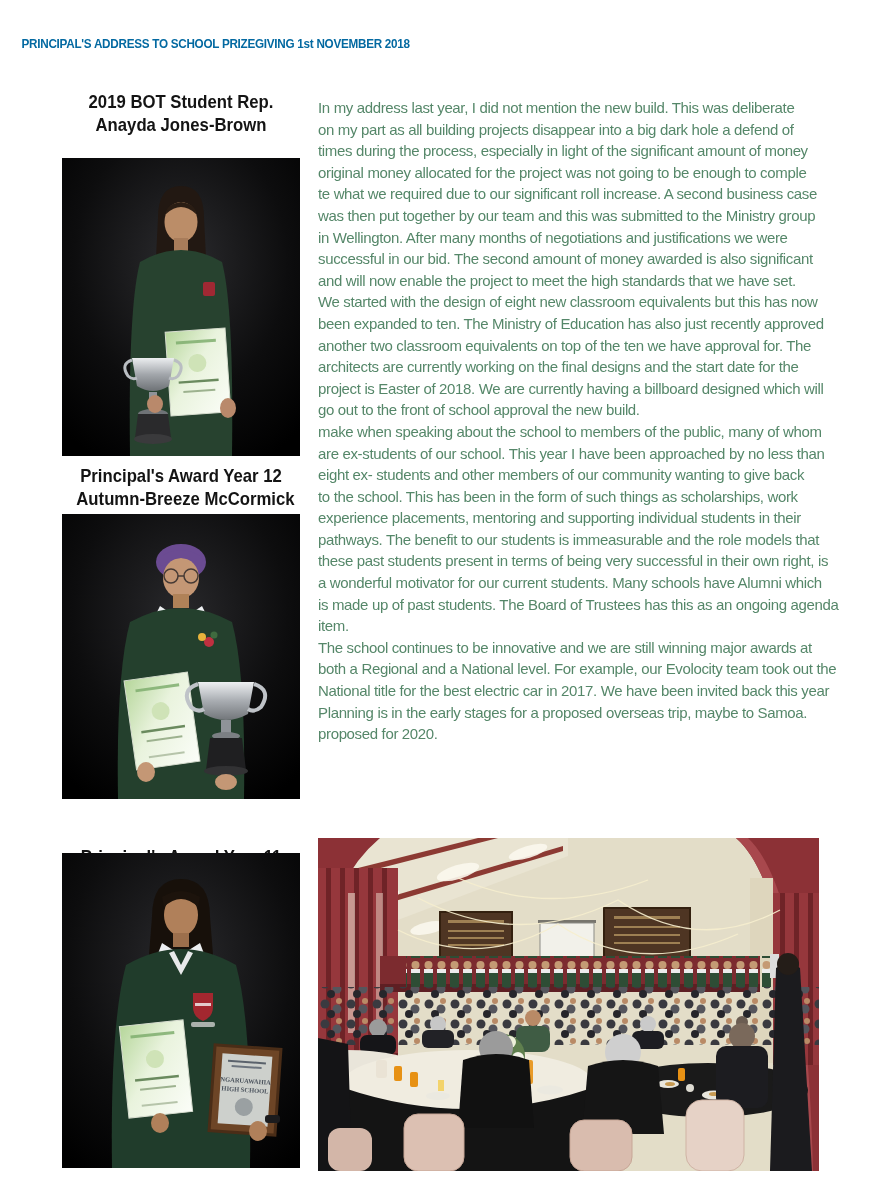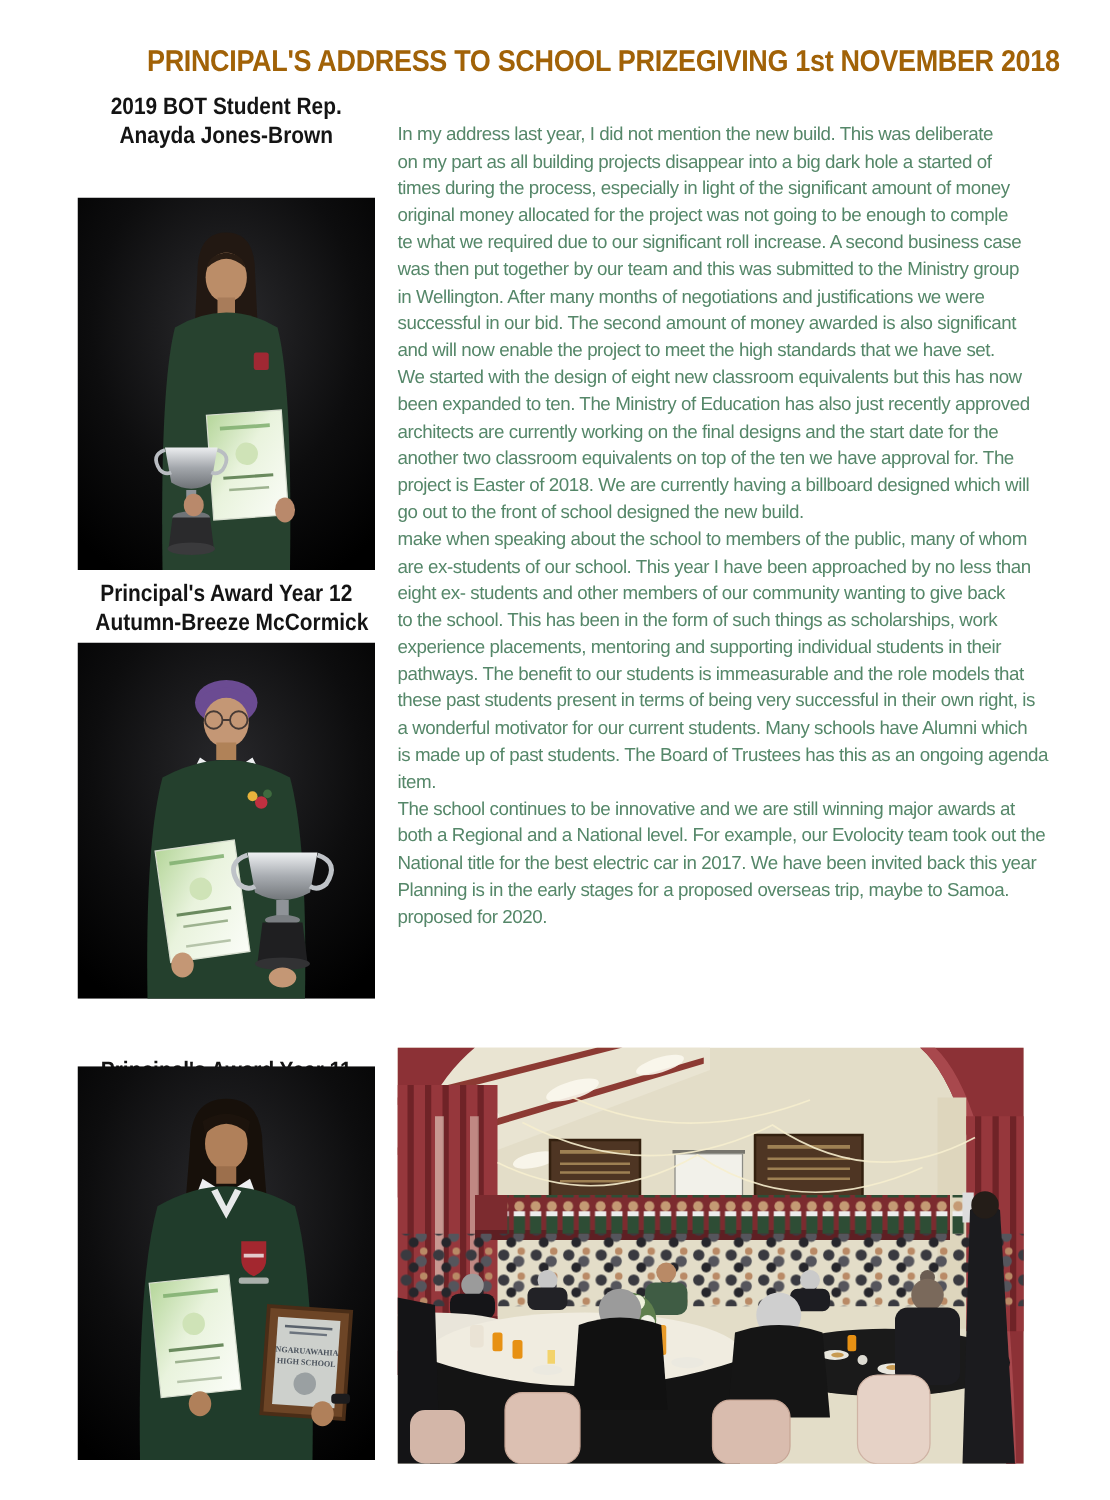--- a/index.html
+++ b/index.html
@@ -1,30 +1,30 @@
 <!DOCTYPE html>
 <html><head>
 <meta charset="utf-8">
 <style>
   html,body{margin:0;padding:0;background:#fff;}
   .page{
     position:relative;width:888px;height:1200px;background:#ffffff;
     font-family:"Liberation Sans",sans-serif;overflow:hidden;
   }
   .doc-title{
-    position:absolute;top:36px;left:0;width:100%;text-align:right;
-    color:#a16207;font-weight:bold;font-size:24px;white-space:nowrap;
+    position:absolute;top:36px;left:0;width:100%;text-align:left;
+    color:#0369a1;font-weight:bold;font-size:13px;white-space:nowrap;
   }
   .doc-title .squeeze{display:inline-block;transform:scaleX(0.9);letter-spacing:-0.3px;}
   .caption{
     position:absolute;left:62px;width:238px;text-align:center;
     color:#141414;font-weight:bold;font-size:19px;line-height:23px;white-space:nowrap;
   }
   .caption-line{transform:scaleX(0.88);transform-origin:50% 50%;}
-  .caption-1{top:74px;text-align:center;}
+  .caption-1{top:90px;text-align:center;}
   .caption-2{top:464px;}
   .caption-3{top:845px;}
   .photo{position:absolute;left:62px;width:238px;}
   .photo svg{display:block;width:100%;height:100%;}
   .photo-1{top:158px;height:298px;}
   .photo-2{top:514px;height:285px;}
   .photo-3{top:853px;height:315px;}
   .body-col{
     position:absolute;left:318px;top:97px;width:562px;
     color:#558769;font-size:15px;line-height:21.6px;overflow:hidden;
@@ -207,34 +207,34 @@
         <circle cx="183" cy="254" r="9" fill="#9aa0a2"></circle>
       </g>
       <ellipse cx="98" cy="270" rx="9" ry="10" fill="#b0805a"></ellipse>
       <ellipse cx="196" cy="278" rx="9" ry="10" fill="#b0805a"></ellipse>
       <rect x="203" y="262" width="15" height="8" rx="3" fill="#1b1b1d"></rect>
     </svg>
   </div>
 
   <div class="body-col">
       <div class="body-line">In my address last year, I did not mention the new build. This was deliberate</div>
-      <div class="body-line">on my part as all building projects disappear into a big dark hole a started of</div>
+      <div class="body-line">on my part as all building projects disappear into a big dark hole a defend of</div>
       <div class="body-line">times during the process, especially in light of the significant amount of money</div>
       <div class="body-line">original money allocated for the project was not going to be enough to comple</div>
       <div class="body-line">te what we required due to our significant roll increase. A second business case</div>
       <div class="body-line">was then put together by our team and this was submitted to the Ministry group</div>
       <div class="body-line">in Wellington. After many months of negotiations and justifications we were</div>
       <div class="body-line">successful in our bid. The second amount of money awarded is also significant</div>
       <div class="body-line">and will now enable the project to meet the high standards that we have set.</div>
       <div class="body-line">We started with the design of eight new classroom equivalents but this has now</div>
       <div class="body-line">been expanded to ten. The Ministry of Education has also just recently approved</div>
+      <div class="body-line">another two classroom equivalents on top of the ten we have approval for. The</div>
       <div class="body-line">architects are currently working on the final designs and the start date for the</div>
-      <div class="body-line">another two classroom equivalents on top of the ten we have approval for. The</div>
       <div class="body-line">project is Easter of 2018. We are currently having a billboard designed which will</div>
-      <div class="body-line">go out to the front of school designed the new build.</div>
+      <div class="body-line">go out to the front of school approval the new build.</div>
       <div class="body-line">make when speaking about the school to members of the public, many of whom</div>
       <div class="body-line">are ex-students of our school. This year I have been approached by no less than</div>
       <div class="body-line">eight ex- students and other members of our community wanting to give back</div>
       <div class="body-line">to the school. This has been in the form of such things as scholarships, work</div>
       <div class="body-line">experience placements, mentoring and supporting individual students in their</div>
       <div class="body-line">pathways. The benefit to our students is immeasurable and the role models that</div>
       <div class="body-line">these past students present in terms of being very successful in their own right, is</div>
       <div class="body-line">a wonderful motivator for our current students. Many schools have Alumni which</div>
       <div class="body-line">is made up of past students. The Board of Trustees has this as an ongoing agenda</div>
       <div class="body-line">item.</div>

